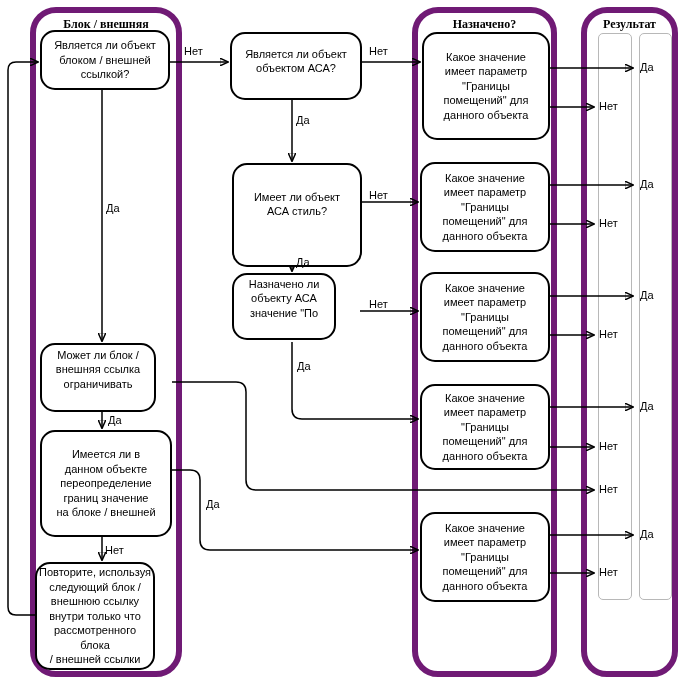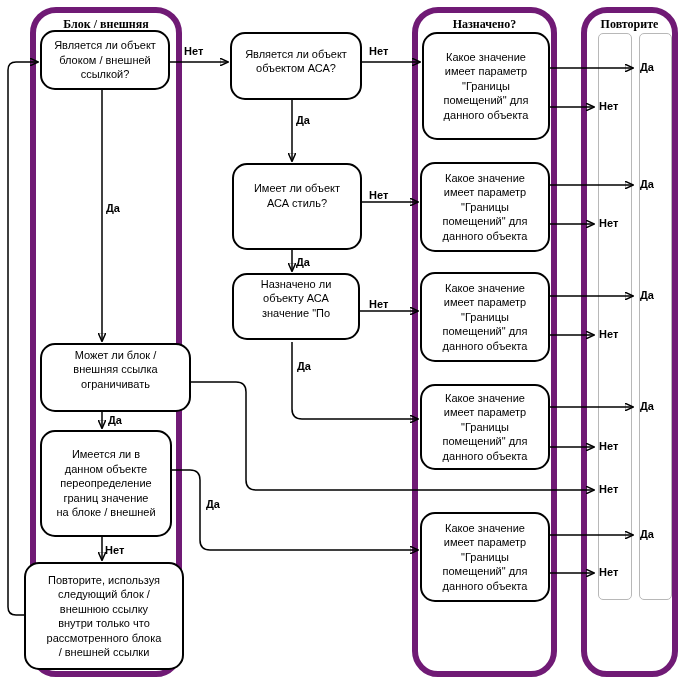--- a/index.html
+++ b/index.html
@@ -7,38 +7,38 @@
        font-family:"Liberation Sans",sans-serif;color:#000;}
   .canvas{position:absolute;left:0;top:0;width:688px;height:684px;}
   .lane{position:absolute;border:6px solid #701a75;border-radius:26px;background:transparent;box-sizing:border-box;font-family:Liberation Serif, serif;}
   .lane-title{font-weight:bold;font-size:12px;line-height:13px;text-align:center;
               white-space:pre-line;width:fit-content;margin:5px auto 0;}
   .u{border-bottom:1px solid #000;padding-bottom:2px;}
   .inner-lane{position:absolute;border:1px solid #b8b8b8;border-radius:5px;box-sizing:border-box;}
   .node{position:absolute;box-sizing:border-box;border:2px solid #000;border-radius:15px;background:#fff;
         display:flex;align-items:center;justify-content:center;text-align:center;
         font-size:11px;line-height:14.5px;white-space:pre-line;padding:2px;}
-  .lbl{position:absolute;font-weight:bold;font-size:11px;line-height:12px;white-space:nowrap;}
+  .lbl{position:absolute;font-weight:normal;font-size:11px;line-height:12px;white-space:nowrap;}
   svg.wires{position:absolute;left:0;top:0;pointer-events:none;}
   svg.wires path{stroke:#000;stroke-width:1.5;fill:none;}
 </style>
 </head>
 <body>
 
 <div class="canvas">
 
   <div class="lane" style="left:30px;top:7px;width:152px;height:670px">
     <div class="lane-title u">Блок / внешняя
 ссылка?</div>
   </div>
   <div class="lane" style="left:412px;top:7px;width:145px;height:670px">
     <div class="lane-title">Назначено?</div>
   </div>
   <div class="lane" style="left:581px;top:7px;width:97px;height:670px">
-    <div class="lane-title">Повторите</div>
+    <div class="lane-title">Результат</div>
   </div>
   <div class="inner-lane" style="left:598px;top:33px;width:34px;height:567px"></div>
   <div class="inner-lane" style="left:639px;top:33px;width:33px;height:567px"></div>
 
   <svg class="wires" width="688" height="684" viewBox="0 0 688 684">
     <defs>
       <marker id="arr" markerWidth="9" markerHeight="8" refX="8.5" refY="4" orient="auto" markerUnits="userSpaceOnUse">
         <path d="M0,0 L9,4 L0,8 Z" fill="#000" stroke="none"></path>
       </marker>
     </defs>
@@ -63,39 +63,39 @@
     <path d="M 550 335 H 594" marker-end="url(#arr)"></path>
     <path d="M 550 407 H 633" marker-end="url(#arr)"></path>
     <path d="M 550 447 H 594" marker-end="url(#arr)"></path>
     <path d="M 550 535 H 633" marker-end="url(#arr)"></path>
     <path d="M 550 573 H 594" marker-end="url(#arr)"></path>
   </svg>
 
   <div class="node" style="left:40px;top:30px;width:130px;height:60px">Является ли объект
 блоком / внешней
 ссылкой?</div>
-  <div class="node" style="left:40px;top:343px;width:151px;height:69px;padding-bottom:18px">Может ли блок /
+  <div class="node" style="left:40px;top:343px;width:116px;height:69px;padding-bottom:18px">Может ли блок /
 внешняя ссылка
 ограничивать</div>
   <div class="node" style="left:40px;top:430px;width:132px;height:107px">Имеется ли в
 данном объекте
 переопределение
 границ значение
 на блоке / внешней</div>
-  <div class="node" style="left:24px;top:562px;width:160px;height:108px">Повторите, используя
+  <div class="node" style="left:35px;top:562px;width:120px;height:108px">Повторите, используя
 следующий блок /
 внешнюю ссылку
 внутри только что
 рассмотренного блока
 / внешней ссылки</div>
   <div class="node" style="left:230px;top:32px;width:132px;height:68px;padding-bottom:12px">Является ли объект
 объектом АСА?</div>
-  <div class="node" style="left:232px;top:163px;width:130px;height:87px;padding-bottom:24px">Имеет ли объект
+  <div class="node" style="left:232px;top:163px;width:130px;height:104px;padding-bottom:24px">Имеет ли объект
 АСА стиль?</div>
-  <div class="node" style="left:232px;top:273px;width:128px;height:67px;padding-bottom:18px">Назначено ли
+  <div class="node" style="left:232px;top:273px;width:104px;height:67px;padding-bottom:18px">Назначено ли
 объекту АСА
 значение "По</div>
   <div class="node" style="left:422px;top:32px;width:128px;height:108px">Какое значение
 имеет параметр
 "Границы
 помещений" для
 данного объекта</div>
   <div class="node" style="left:420px;top:162px;width:130px;height:90px">Какое значение
 имеет параметр
 "Границы

